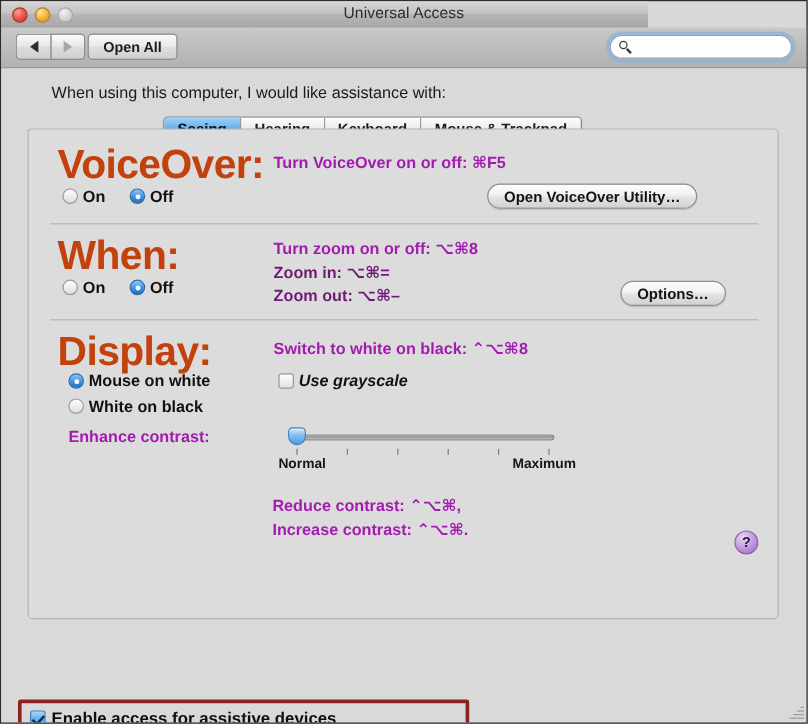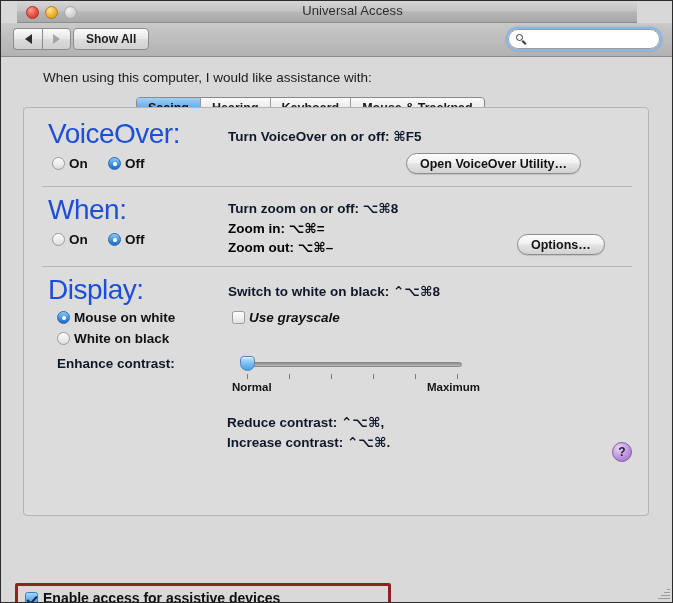--- a/index.html
+++ b/index.html
@@ -12,21 +12,21 @@
   .window{
     position:absolute;left:0;top:0;width:673px;height:603px;
     background:#d8d8d8;
     border:1px solid #2b2b2b;
     box-sizing:border-box;
     overflow:hidden;
   }
 
   
   .titlebar{
-    position:absolute;left:16px;top:0;width:620px;height:22px;
+    position:absolute;left:0;top:0;width:539px;height:22px;
     background:linear-gradient(to bottom,#d6d6d6 0%,#c3c3c3 48%,#b6b6b6 52%,#a8a8a8 100%);
     border-bottom:1px solid #8d8d8d;
     box-sizing:border-box;
   }
   .title{
     position:absolute;left:0;top:2px;width:671px;text-align:center;
     font-size:13px;color:#2c2c2c;font-weight:400;letter-spacing:.1px;
   }
   .lights{position:absolute;left:9px;top:5px;display:flex;gap:6px;}
   .light{width:13px;height:13px;border-radius:50%;box-sizing:border-box;}
@@ -116,23 +116,23 @@
 
   
   .panel{
     position:absolute;left:22px;top:50px;width:626px;height:409px;
     background:#dcdcdc;
     border:1px solid #b4b4b4;border-radius:4px;
     box-sizing:border-box;
   }
   .hr{position:absolute;height:1px;background:#b6b6b6;}
 
-  .sect-title{position:absolute;font-size:28px;font-weight:400;color:#1d4ed8;letter-spacing:-.5px;}
-  .hint{position:absolute;font-size:13.5px;font-weight:700;color:#0f172a;}
-  .hint.dim{color:#000000;}
+  .sect-title{position:absolute;font-size:34px;font-weight:700;color:#c2410c;letter-spacing:-.5px;}
+  .hint{position:absolute;font-size:13.5px;font-weight:700;color:#a21caf;}
+  .hint.dim{color:#701a75;}
 
   
   .radio{
     width:13px;height:13px;border-radius:50%;box-sizing:border-box;display:inline-block;
     background:linear-gradient(to bottom,#fdfdfd 0%,#ededed 55%,#dcdcdc 100%);
     border:1px solid #9b9b9b;vertical-align:middle;
     position:relative;
   }
   .radio.on{
     background:linear-gradient(to bottom,#8ec8f4 0%,#3f93e4 55%,#1f6ec6 100%);
@@ -218,21 +218,21 @@
 
   <div class="toolbar">
     <div class="navgroup">
       <div class="navbtn left">
         <span class="tri tri-l"></span>
       </div>
       <div class="navbtn right">
         <span class="tri tri-r"></span>
       </div>
     </div>
-    <div class="showall">Show All</div>
+    <div class="showall">Open All</div>
     <div class="searchwrap">
       <div class="searchfield">
         <span class="mag"></span>
         <input class="searchinput" type="text" placeholder="" style="">
       </div>
     </div>
   </div>
 
   <div class="content">
 

